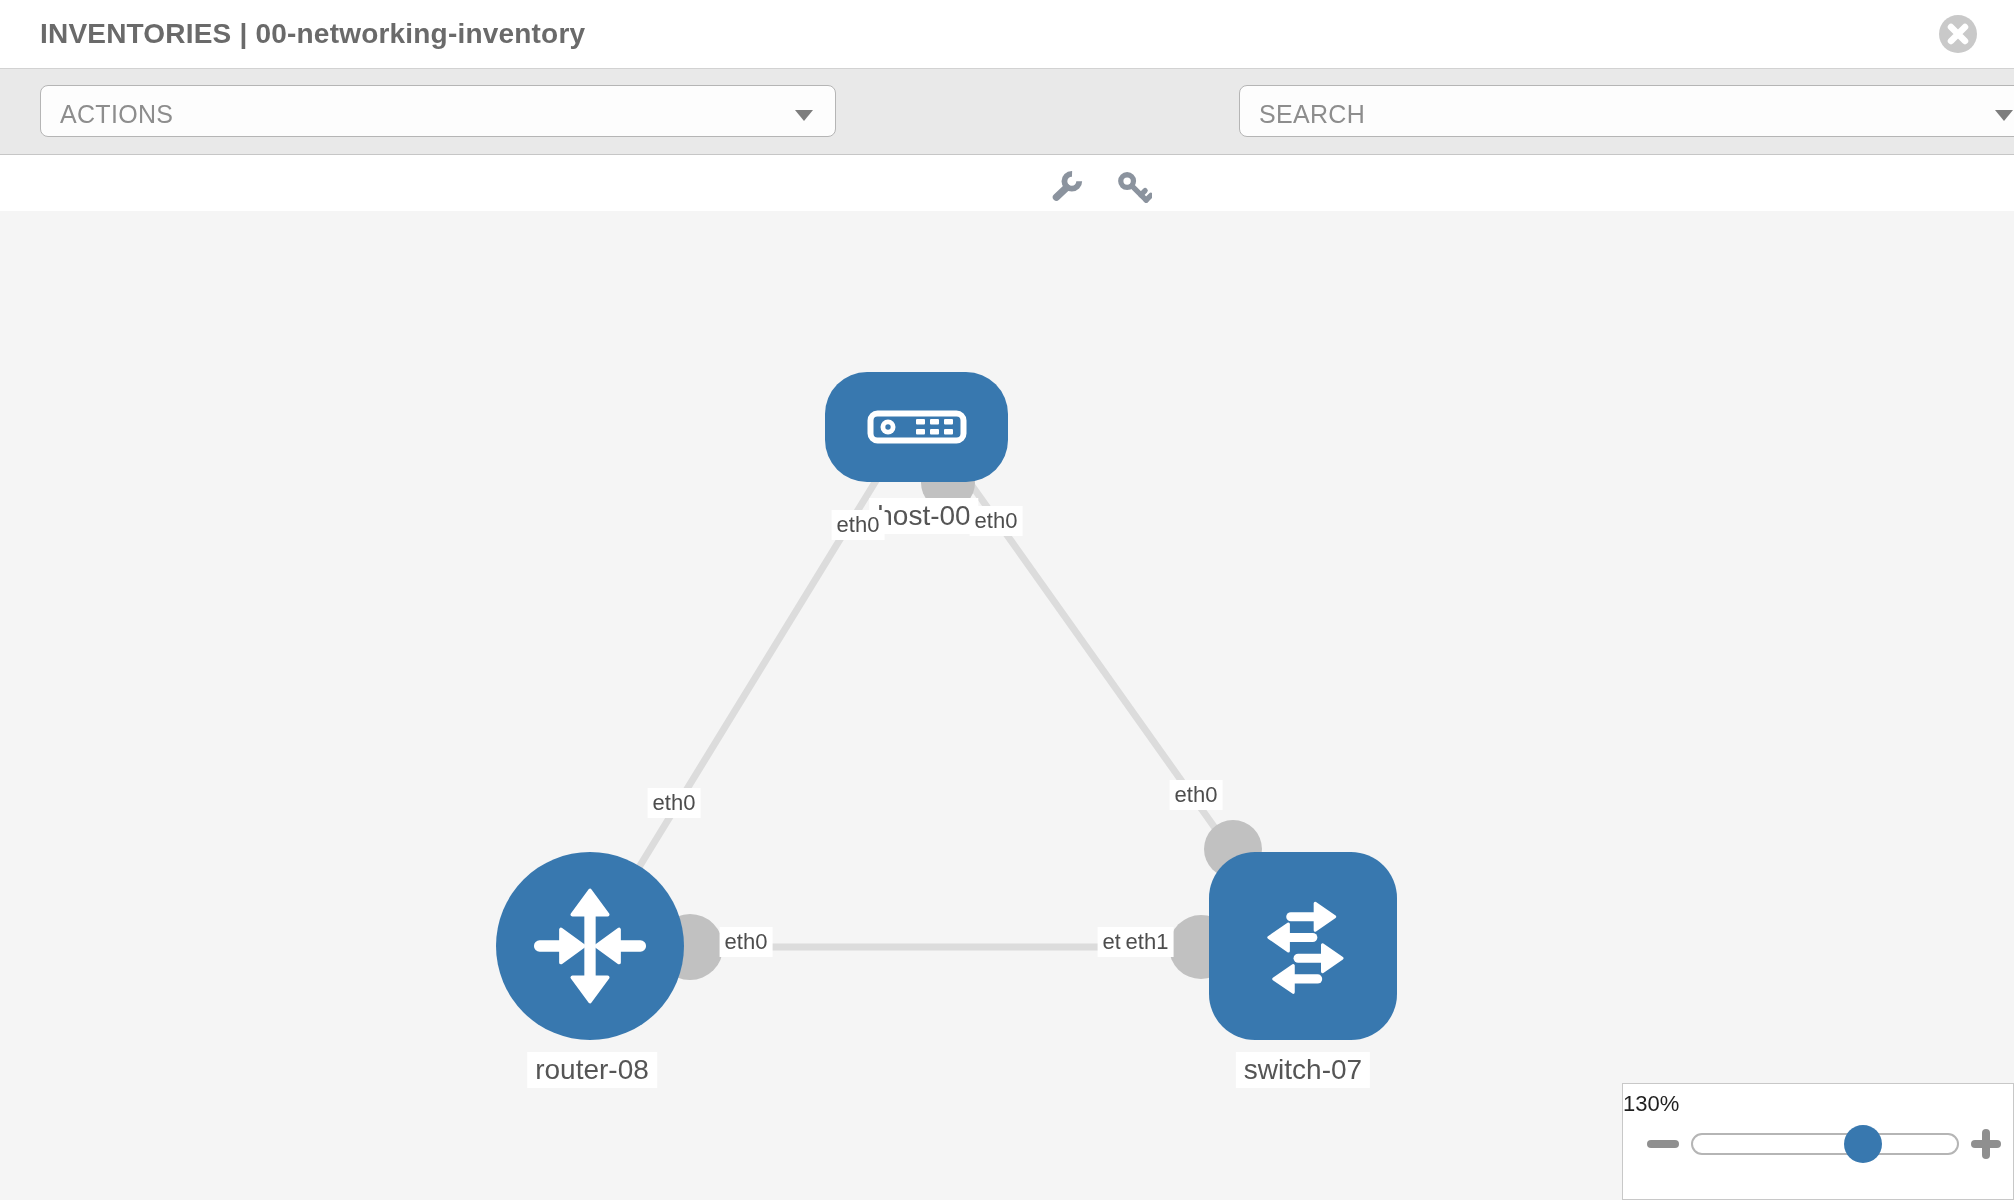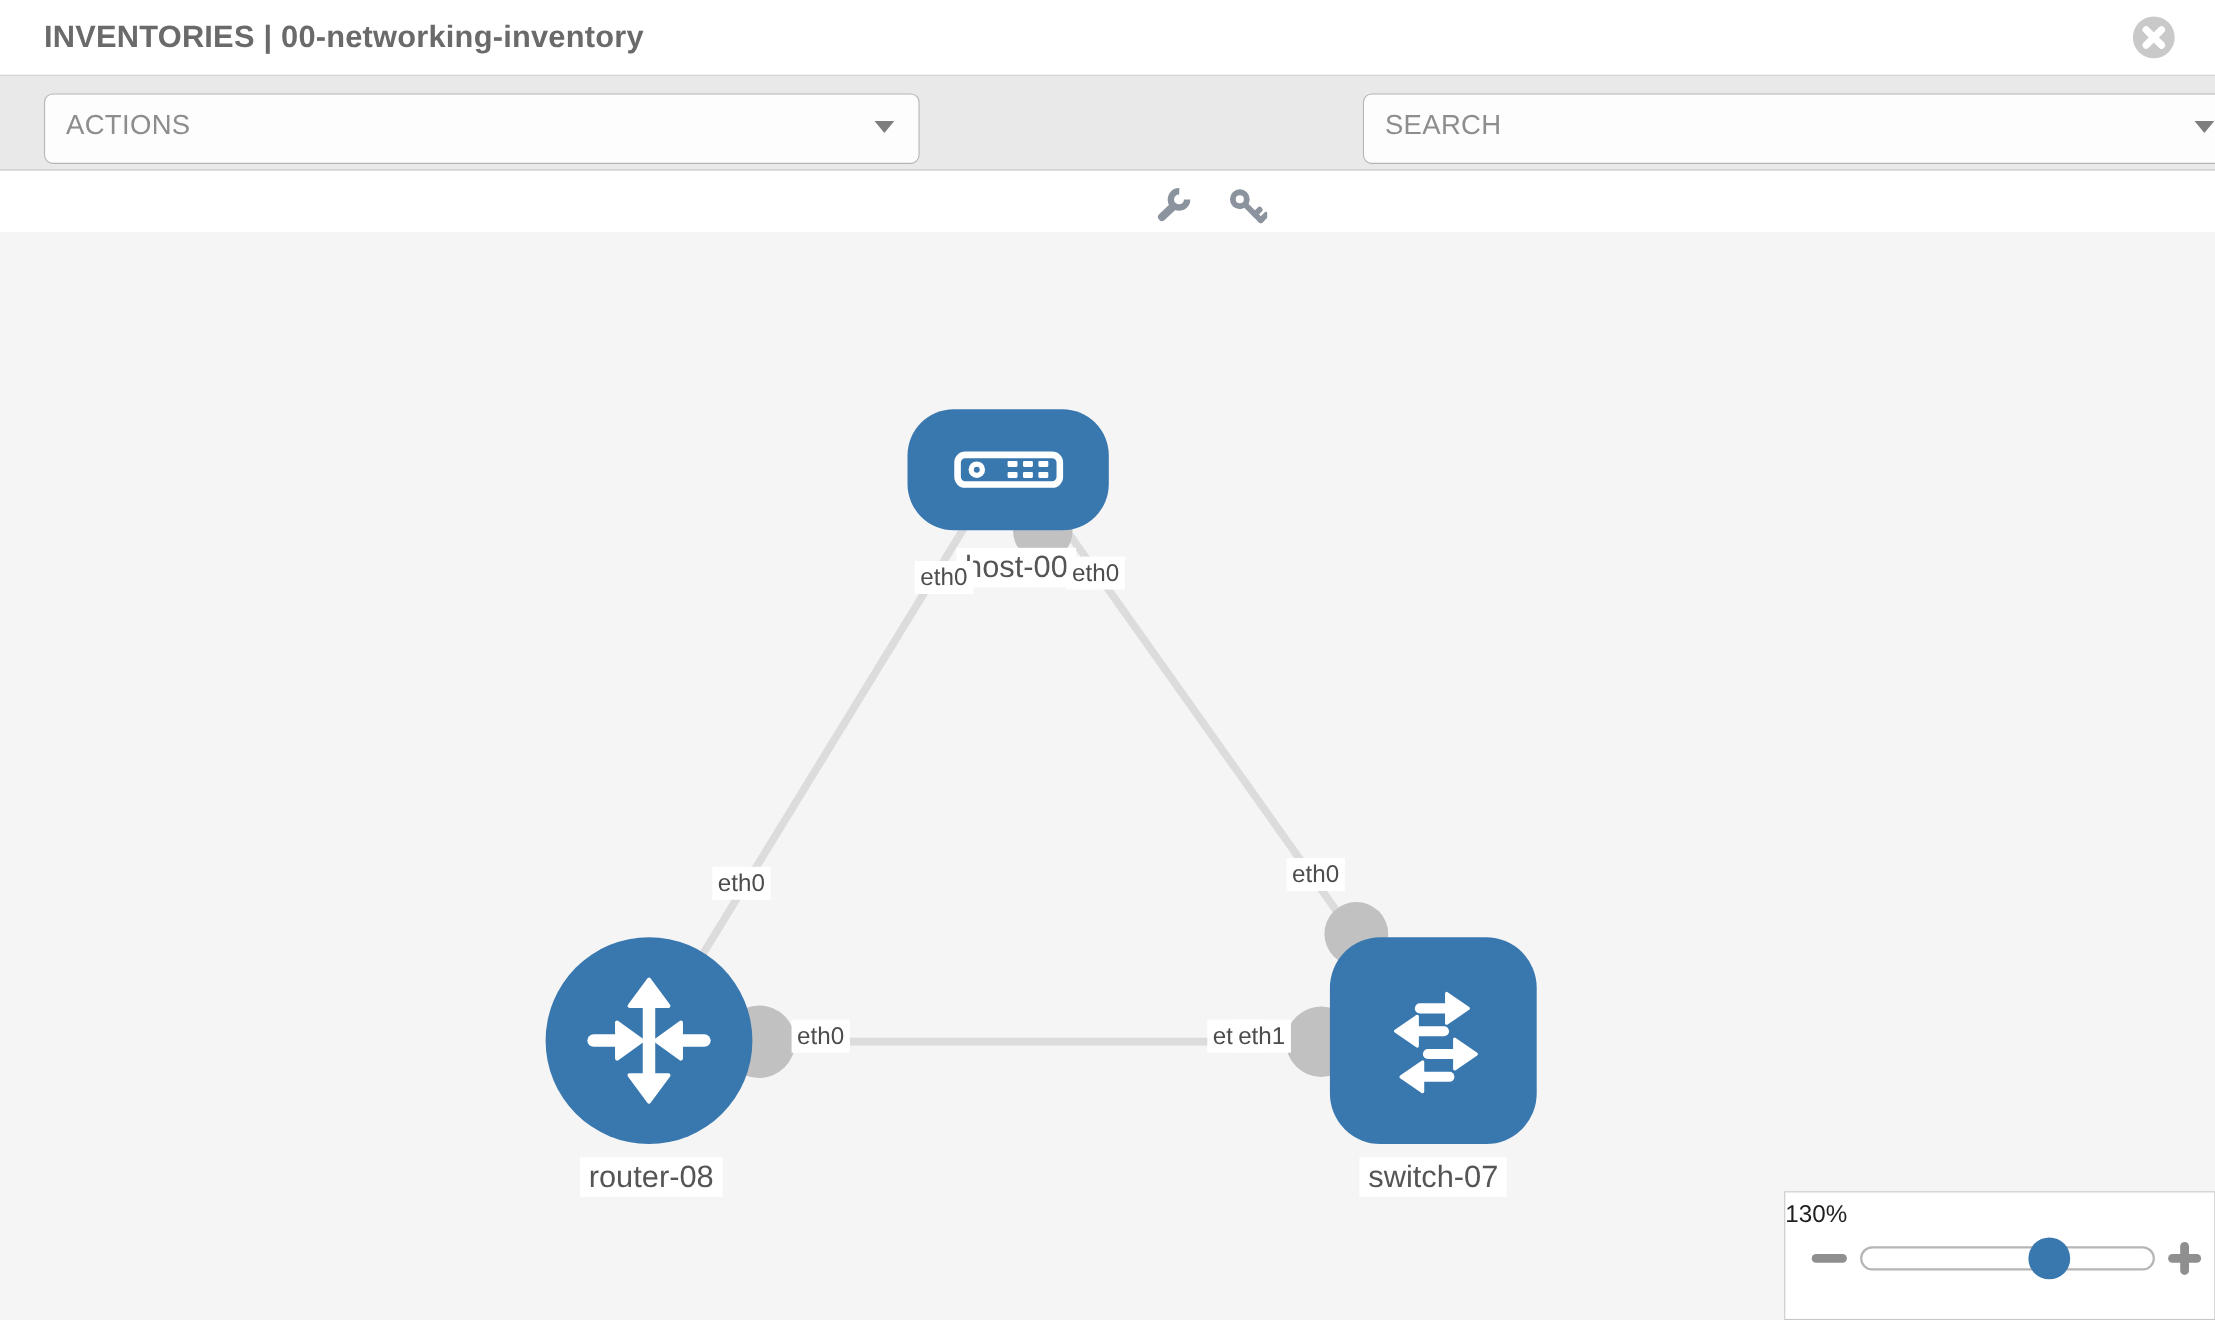--- a/index.html
+++ b/index.html
@@ -9,21 +9,21 @@
 
   
   .header { position:absolute; top:0; left:0; width:2014px; height:68px; background:#ffffff; }
   .page-title { position:absolute; left:40px; top:0; height:68px; line-height:68px;
     font-size:28px; font-weight:bold; color:#6a6a6a; letter-spacing:0.2px; }
   .close-btn { position:absolute; right:36px; top:14px; width:40px; height:40px; cursor:pointer; }
 
   
   .toolbar { position:absolute; top:68px; left:0; width:2014px; height:87px; background:#e9e9e9;
     border-top:1px solid #d2d2d2; border-bottom:1px solid #c6c6c6; }
-  .select-box { position:absolute; top:16px; height:64px; background:#fdfdfd;
+  .select-box { position:absolute; top:16px; height:52px; background:#fdfdfd;
     border:1px solid #b5b5b5; border-radius:8px; cursor:pointer; }
   .select-box .label { position:absolute; left:19px; top:0; height:57px; line-height:57px;
     font-size:25px; color:#8d8d8d; letter-spacing:0.3px; }
   .caret { position:absolute; right:22px; top:24px; width:0; height:0;
     border-left:9px solid transparent; border-right:9px solid transparent;
     border-top:11px solid #7d7d7d; }
   .tool-icon { position:absolute; top:98px; width:36px; height:36px; cursor:pointer; }
 
   
   .canvas { position:absolute; top:173px; left:0; width:2014px; height:1044px; background:#f5f5f5;margin-top:38px; }

